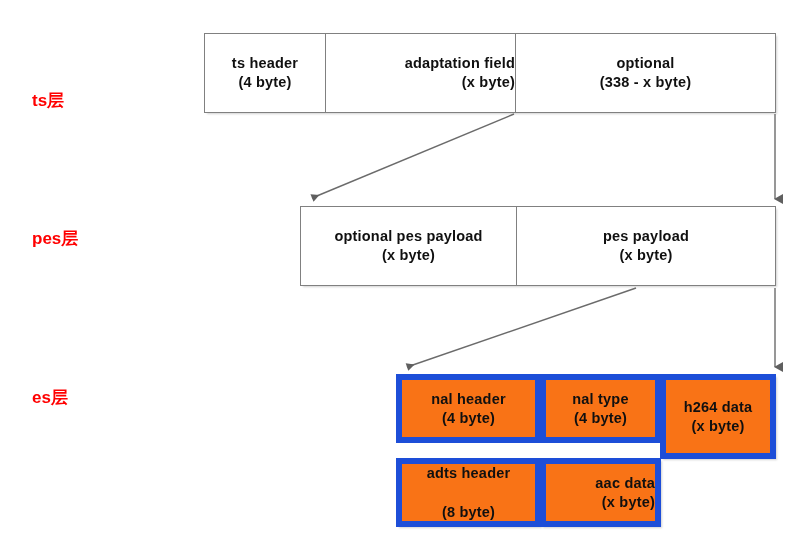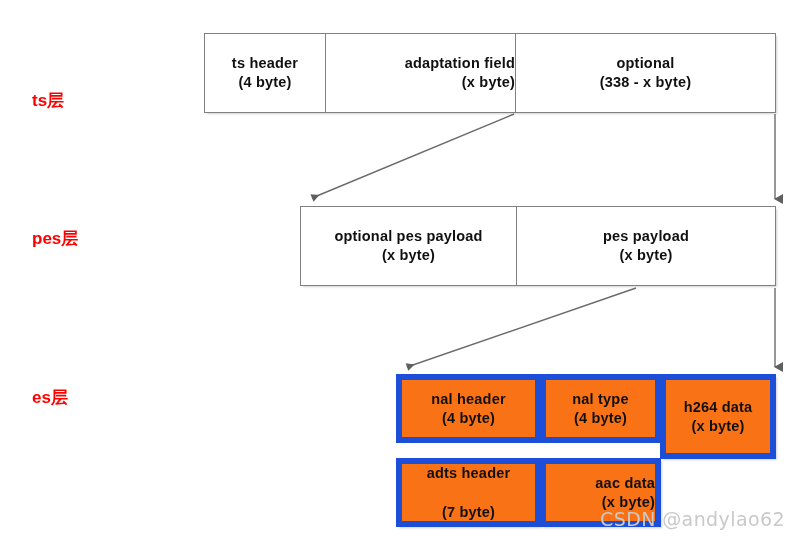--- a/index.html
+++ b/index.html
@@ -163,21 +163,21 @@
       </div>
       <div class="gcell" style="width:116px; height:85px; box-shadow:2px 2px 2px -1px rgba(0,0,0,0.18);">
         <div class="cell-line">h264  data</div>
         <div class="cell-line">(x byte)</div>
       </div>
     </div>
 
     <div class="gridrow">
       <div class="gcell" style="width:145px; height:69px; box-shadow:2px 2px 2px -1px rgba(0,0,0,0.18);gap:20px;">
         <div class="cell-line">adts  header</div>
-        <div class="cell-line">(7 byte)</div>
+        <div class="cell-line">(8 byte)</div>
       </div>
       <div class="gcell" style="width:121px; height:69px; box-shadow:2px 2px 2px -1px rgba(0,0,0,0.18);align-items:flex-end;">
         <div class="cell-line">aac  data</div>
         <div class="cell-line">(x byte)</div>
       </div>
       <div class="gcell empty" style="width:116px; height:69px;"></div>
     </div>
   </div>
 
   <svg id="connectors" viewBox="0 0 792 541" xmlns="http://www.w3.org/2000/svg">
@@ -192,15 +192,14 @@
 
     <line x1="514" y1="114" x2="312" y2="198" stroke="#6b6b6b" stroke-width="1.4" marker-end="url(#arrowDiag)"></line>
 
     <line x1="775" y1="114" x2="775" y2="199" stroke="#6b6b6b" stroke-width="1.4" marker-end="url(#arrowDown)"></line>
 
     <line x1="636" y1="288" x2="407" y2="367" stroke="#6b6b6b" stroke-width="1.4" marker-end="url(#arrowDiag)"></line>
 
     <line x1="775" y1="288" x2="775" y2="367" stroke="#6b6b6b" stroke-width="1.4" marker-end="url(#arrowDown)"></line>
   </svg>
 
-  <div class="watermark" style="left:600px; top:508px;">CSDN @andylao62</div>
 
 </div>
 
 </body></html>

